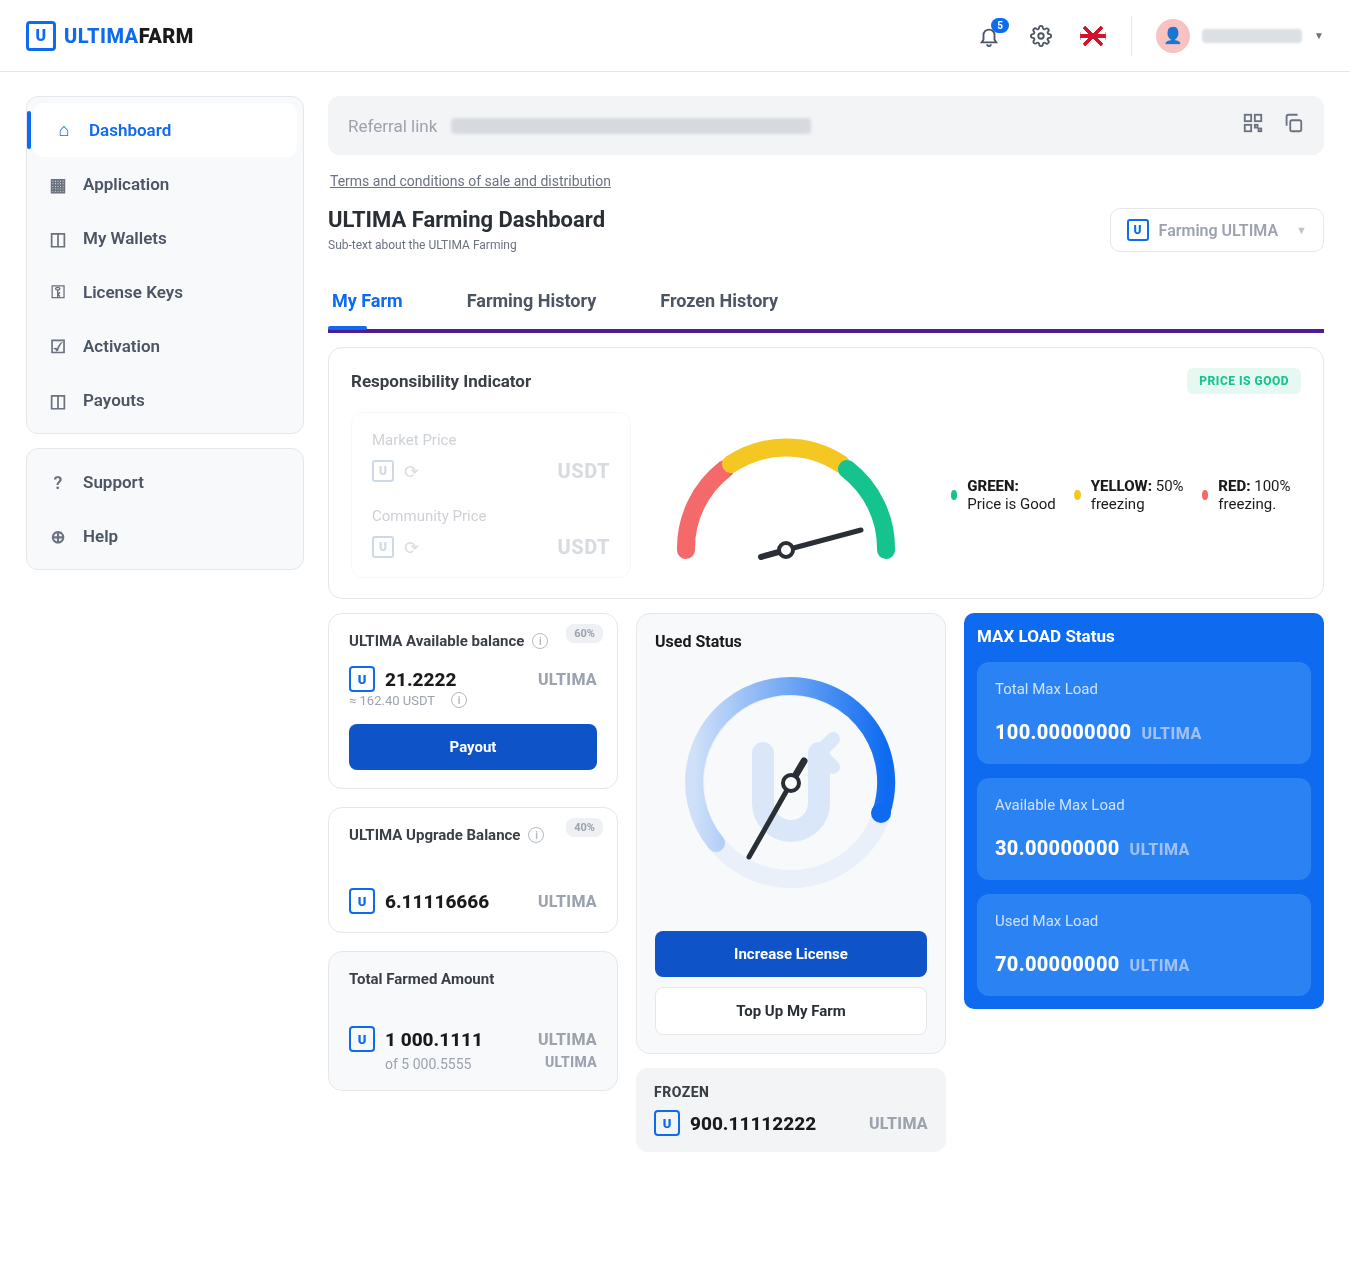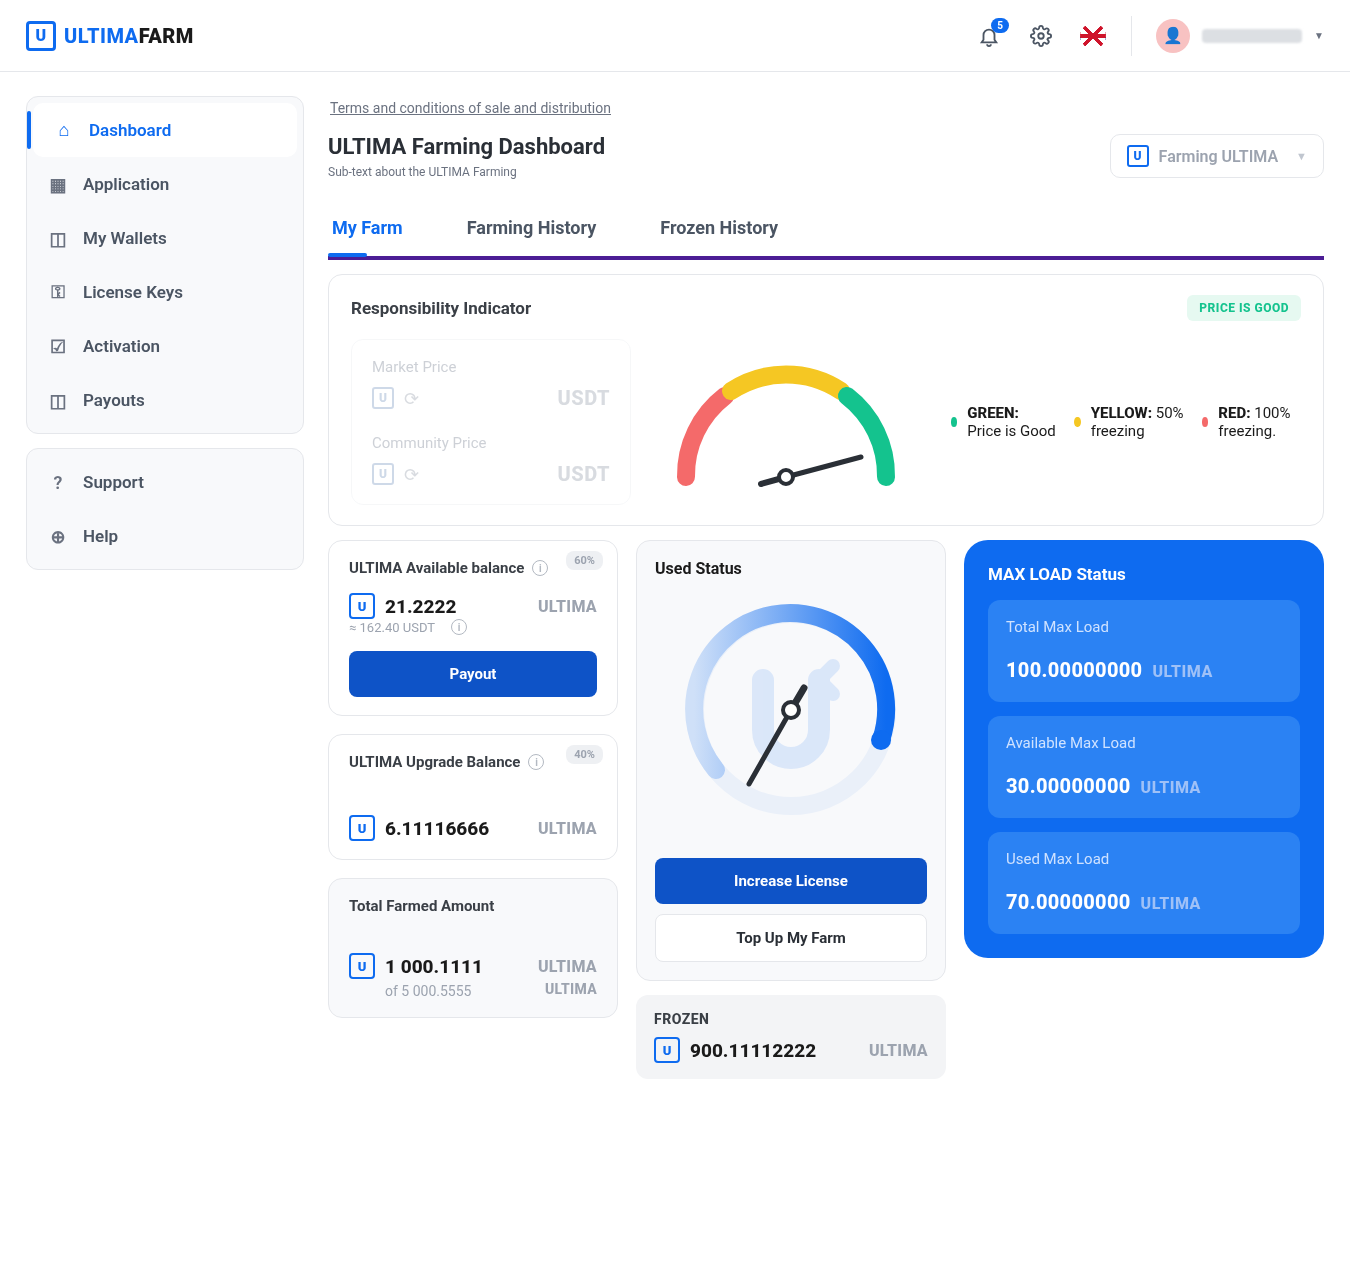--- a/index.html
+++ b/index.html
@@ -32,21 +32,21 @@
 .side-item.active{color:#0e6bf0;background:#fff;border-radius:10px;margin:0 6px}
 .side-item.active::before{content:"";position:absolute;left:-6px;top:8px;bottom:8px;width:4px;background:#0e6bf0;border-radius:3px}
 .side-item .icon{width:22px;height:22px;display:flex;align-items:center;justify-content:center;font-size:18px;color:#6b7280}
 .side-item.active .icon{color:#0e6bf0}
 .main{flex:1;display:flex;flex-direction:column;gap:14px}
 .referral{background:#f3f4f6;border-radius:12px;padding:16px 20px;display:flex;align-items:center;gap:14px}
 .referral .label{color:#9ca3af;font-size:17px}
 .referral .link-blur{flex:1;height:16px;background:#d6dadf;border-radius:4px;filter:blur(1.5px);max-width:360px}
 .ref-actions{margin-left:auto;display:flex;gap:18px;color:#6b7280;font-size:20px}
 .terms{color:#6b7280;font-size:14px;text-decoration:underline;padding:4px 2px}
-.hdr-row{display:flex;align-items:flex-start;justify-content:space-between}
+.hdr-row{display:flex;align-items:flex-end;justify-content:space-between}
 .page-title{font-size:22px;font-weight:700;color:#2a2f36;margin-bottom:6px}
 .page-sub{color:#6b7280;font-size:12px}
 .token-select{background:#fff;border:1px solid #e5e7eb;border-radius:10px;padding:10px 16px;display:flex;align-items:center;gap:10px;color:#9ca3af;font-size:16px;font-weight:600}
 .token-select .u-sm{border:2px solid #0e6bf0;color:#0e6bf0;width:22px;height:22px;display:flex;align-items:center;justify-content:center;font-size:12px;font-weight:900;border-radius:3px}
 .tabs{display:flex;gap:56px;border-bottom:4px solid #4c1d95;margin-top:8px}
 .tab{padding:16px 4px 18px;font-size:18px;font-weight:700;color:#4b5563;cursor:pointer;position:relative}
 .tab.active{color:#0e6bf0}
 .tab.active::after{content:"";position:absolute;left:0;right:50%;bottom:-1px;height:4px;background:#0e6bf0;border-radius:2px}
 .panel{background:#fff;border:1px solid #e5e7eb;border-radius:14px;padding:20px 22px}
 .resp .title-row{display:flex;justify-content:space-between;align-items:center;margin-bottom:18px}
@@ -85,21 +85,21 @@
 .tick{color:#9ca3af;font-size:16px;font-weight:800;letter-spacing:.3px}
 .approx{color:#9ca3af;font-size:13px;display:flex;align-items:center;gap:16px}
 .btn{background:#0e53c7;color:#fff;border:none;border-radius:8px;padding:14px 0;font-size:15px;font-weight:700;width:100%;margin-top:16px;cursor:pointer}
 .btn.outline{background:#fff;color:#2a2f36;border:1px solid #e5e7eb}
 .center-col{display:flex;flex-direction:column;gap:14px}
 .farm-status{background:#f8f9fb;border:1px solid #e5e7eb;border-radius:14px;padding:18px}
 .farm-status h4{margin-bottom:12px}
 .dial{width:240px;height:240px;margin:6px auto 12px;position:relative}
 .frozen-card{background:#f3f4f6;border-radius:12px;padding:16px 18px}
 .frozen-card h5{font-size:14px;font-weight:800;color:#3a3f46;letter-spacing:.5px;margin-bottom:10px}
-.maxload{background:#0e6bf0;border-radius:24px;padding:24px;color:#fff}
+.maxload{background:#0e6bf0;border-radius:10px;padding:13px;color:#fff}
 .maxload h4{color:#fff;font-size:17px;margin-bottom:16px}
 .ml-block{background:#2b82f3;border-radius:12px;padding:18px 18px 20px;margin-bottom:14px}
 .ml-block:last-child{margin-bottom:0}
 .ml-block .lbl{color:#cfe2ff;font-size:15px;margin-bottom:22px}
 .ml-block .val-row{display:flex;align-items:baseline;gap:10px}
 .ml-block .val{font-size:20px;font-weight:800;letter-spacing:.3px}
 .ml-block .unit{color:#9fc1f7;font-size:16px;font-weight:800}
 .sub-of{color:#9ca3af;font-size:14px;margin-top:4px;margin-left:36px}
 .bell-svg,.gear-svg,.qr-svg,.copy-svg{width:22px;height:22px}
 </style>
@@ -172,20 +172,37 @@
           <span>Support</span>
         </div>
         <div class="side-item">
           <span class="icon">⊕</span>
           <span>Help</span>
         </div>
       </div>
     </div>
 
     <div class="main">
+      <div class="referral">
+        <span class="label">Referral link</span>
+        <div class="link-blur"></div>
+        <div class="ref-actions">
+          <span><svg class="qr-svg" viewBox="0 0 24 24" fill="none" stroke="#6b7280" stroke-width="2">
+                <rect x="3" y="3" width="7" height="7"></rect>
+                <rect x="14" y="3" width="7" height="7"></rect>
+                <rect x="3" y="14" width="7" height="7"></rect>
+                <rect x="14" y="14" width="3" height="3"></rect>
+                <rect x="18" y="18" width="3" height="3"></rect>
+              </svg></span>
+          <span><svg class="copy-svg" viewBox="0 0 24 24" fill="none" stroke="#6b7280" stroke-width="2">
+                <rect x="9" y="9" width="12" height="12" rx="2"></rect>
+                <path d="M5 15V5a2 2 0 012-2h10"></path>
+              </svg></span>
+        </div>
+      </div>
 
       <a class="terms">Terms and conditions of sale and distribution</a>
 
       <div class="hdr-row">
         <div>
           <div class="page-title">ULTIMA Farming Dashboard</div>
           <div class="page-sub">Sub-text about the ULTIMA Farming</div>
         </div>
         <div class="token-select">
           <span class="u-sm">U</span>

